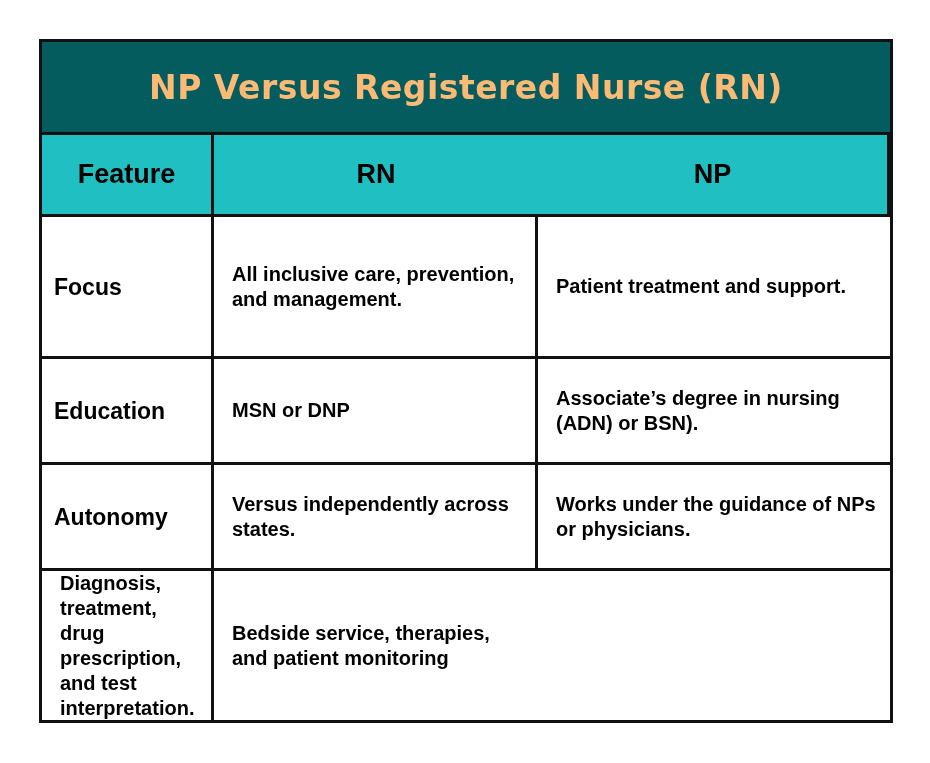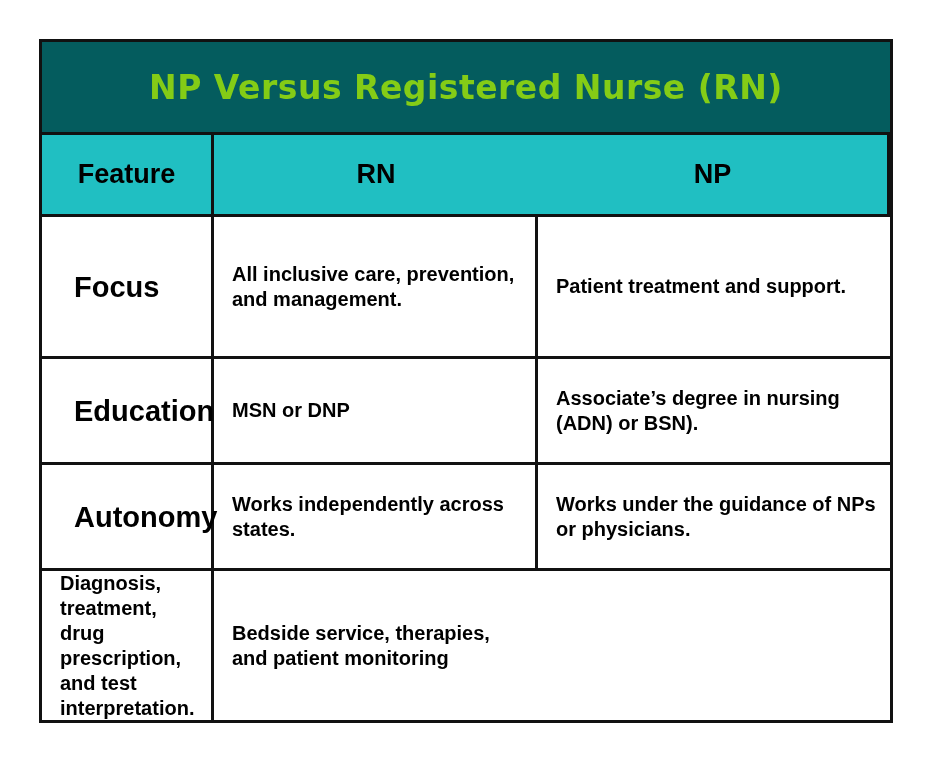--- a/index.html
+++ b/index.html
@@ -9,21 +9,21 @@
       width: 854px; height: 684px;
       box-sizing: border-box;
       border: 3px solid #111111;
       background: #ffffff;
     }
     .title-band {
       position: absolute; left: 0; top: 0; right: 0; height: 90px;
       background: #045c5e;
       border-bottom: 3px solid #111111;
       display: flex; align-items: center; justify-content: center;
-      color: #84cc16; font-weight: 700; font-size: 33px; letter-spacing: 0.5px;
+      color: #fdba74; font-weight: 700; font-size: 33px; letter-spacing: 0.5px;
       font-family: "DejaVu Sans", sans-serif;
     }
     .grid {
       position: absolute; left: 0; top: 93px; right: 0; bottom: 0;
       display: grid;
       grid-template-columns: 172px 324px 1fr;
       grid-template-rows: 82px 142px 106px 106px 1fr;
     }
     .cell {
       box-sizing: border-box;
@@ -32,21 +32,21 @@
       display: flex; align-items: center;
       color: #000000; font-weight: 700;
     }
     .cell.last-col { border-right: none; }
     .cell.last-row { border-bottom: none; }
     .hdr {
       background: #20bfc2;
       justify-content: center;
       font-size: 27px;
     }
-    .feature { padding-left: 32px; font-size: 29px; line-height: 36px; }
+    .feature { padding-left: 12px; font-size: 23px; line-height: 36px; }
     .value { padding-left: 18px; padding-right: 14px; font-size: 20px; line-height: 25px; }
   </style>
 </head>
 <body>
 
 <div class="table-wrap">
   <div class="title-band">NP Versus Registered Nurse (RN)</div>
 
   <div class="grid">
 
@@ -56,19 +56,19 @@
 
     <div class="cell feature">Focus</div>
     <div class="cell value">All inclusive care, prevention, and management.</div>
     <div class="cell value last-col">Patient treatment and support.</div>
 
     <div class="cell feature">Education</div>
     <div class="cell value">MSN or DNP</div>
     <div class="cell value last-col">Associate’s degree in nursing (ADN) or BSN).</div>
 
     <div class="cell feature">Autonomy</div>
-    <div class="cell value">Works independently across states.</div>
+    <div class="cell value">Versus independently across states.</div>
     <div class="cell value last-col">Works under the guidance of NPs or physicians.</div>
 
     <div class="cell value last-row">Diagnosis, treatment, drug prescription, and test interpretation.</div>
     <div class="cell value last-col last-row">Bedside service, therapies, and patient monitoring</div>
   </div>
 </div>
 
 </body></html>

